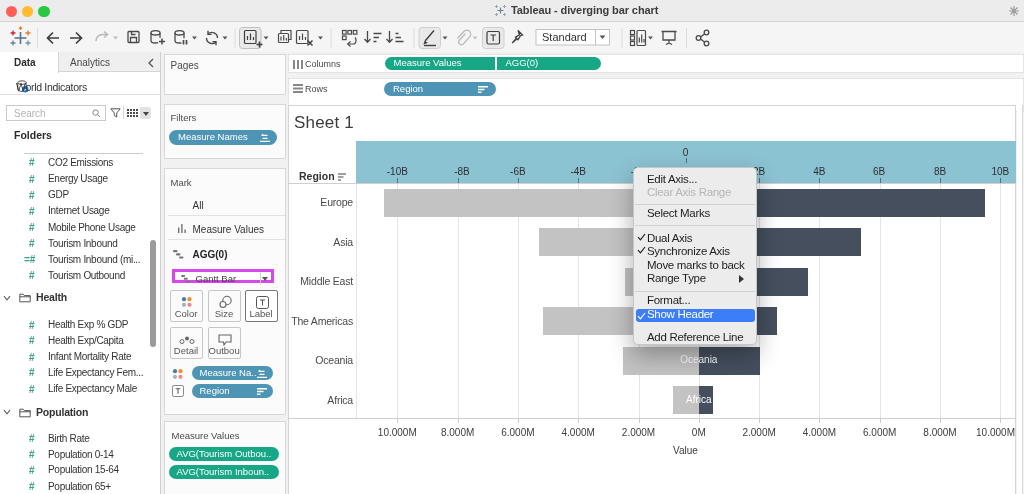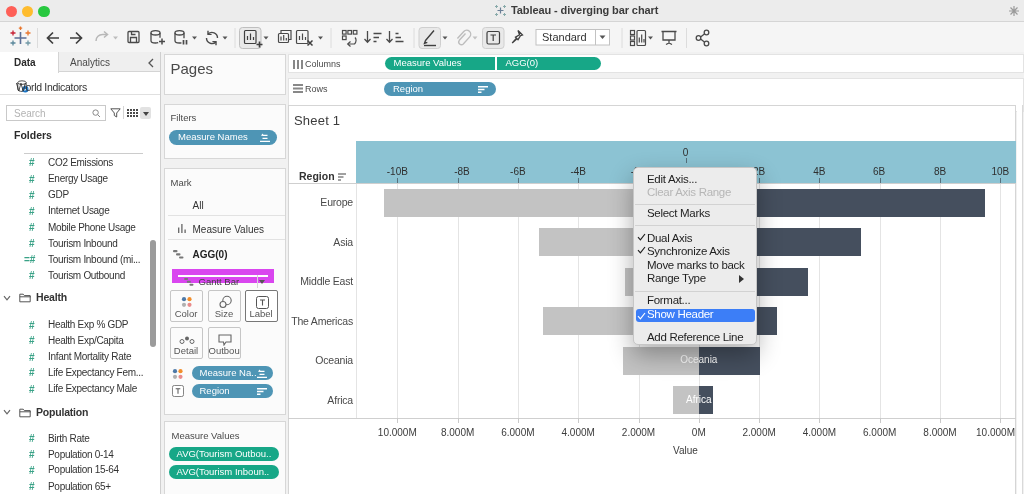--- a/index.html
+++ b/index.html
@@ -300,21 +300,21 @@
     <div class="fld" style="top:448.5px">Population 0-14</div>
     <div class="fico" style="top:464.7px">#</div>
     <div class="fld" style="top:464.2px">Population 15-64</div>
     <div class="fico" style="top:481px">#</div>
     <div class="fld" style="top:480.5px">Population 65+</div>
   </div>
 
 <div class="ab" style="left:150px;top:240px;width:6px;height:107px;background:#9b9b9b;border-radius:3px"></div>
 
 <div class="card" style="left:163.5px;top:54px;width:122px;height:40.5px">
-    <div class="ab" style="left:6px;top:5px;font-size:15px;color:#4a4a4a">Pages</div>
+    <div class="ab" style="left:6px;top:5px;font-size:10px;color:#4a4a4a">Pages</div>
   </div>
 
 <div class="card" style="left:163.5px;top:103.5px;width:122px;height:55px">
   <div class="ab" style="left:6px;top:7px;font-size:9.5px;color:#4a4a4a">Filters</div>
   <div class="pill" style="left:4px;top:25px;width:108px;height:15px;background:#4e95b5">
     <span style="position:absolute;left:9.5px;top:0.5px">Measure Names</span>
     <svg style="position:absolute;right:7px;top:3.5px" width="10" height="9" viewBox="0 0 10 9">
         <g stroke="#fff" stroke-width="1.3">
           <path d="M0 8.3h10M2.5 5.3h5M2.5 2.3h5M2.5 5.3v0"></path>
         </g>
@@ -336,21 +336,21 @@
   <div class="ab" style="left:3px;top:70px;right:0;height:1px;background:#e2e2e2"></div>
   <svg class="ab" style="left:8px;top:81px" width="11" height="9" viewBox="0 0 11 9">
       <g fill="#777">
         <rect x="0" y="0" width="4.5" height="2.2" rx="1"></rect>
         <rect x="3" y="3.2" width="4.5" height="2.2" rx="1"></rect>
         <rect x="6" y="6.4" width="4.5" height="2.2" rx="1"></rect>
       </g>
     </svg>
   <div class="ab" style="left:28px;top:80px;font-size:10px;font-weight:bold;color:#222">AGG(0)</div>
 
-  <div class="ab" style="left:7px;top:100px;width:102px;height:14.5px;background:#fff;border:6px solid #d946ef">
+  <div class="ab" style="left:7px;top:100px;width:102px;height:14.5px;background:#fff;border:3px solid #d946ef">
     <svg class="ab" style="left:6px;top:3.5px" width="10" height="8" viewBox="0 0 11 9">
         <g fill="#777">
           <rect x="0" y="0" width="4.5" height="2.2" rx="1"></rect>
           <rect x="3" y="3.2" width="4.5" height="2.2" rx="1"></rect>
           <rect x="6" y="6.4" width="4.5" height="2.2" rx="1"></rect>
         </g>
       </svg>
     <div class="ab" style="left:21px;top:1.5px;font-size:9.5px;color:#444">Gantt Bar</div>
     <div class="ab" style="right:10px;top:0;width:1px;height:13px;background:#d5d5d5"></div>
     <div class="ab" style="right:2.5px;top:5px;width:0;height:0;border:3px solid transparent;border-top:4px solid #555"></div>
@@ -463,21 +463,21 @@
 <div class="pill" style="left:384px;top:81.5px;width:111.5px;height:14px;background:#4e95b5">
   <span style="position:absolute;left:9px;top:0px">Region</span>
   <svg style="position:absolute;right:8px;top:4px" width="10" height="7" viewBox="0 0 10 7">
       <g stroke="#fff" stroke-width="1.4">
         <path d="M0 .7h10M0 3.5h6.5M0 6.3h3.5"></path>
       </g>
     </svg>
 </div>
 
 <div class="ab" style="left:287.5px;top:104.5px;width:728.5px;height:389.5px;background:#fff;border:1px solid #d5d5d5;border-bottom:none"></div>
-<div class="ab" style="left:294px;top:112.5px;font-size:13px;letter-spacing:0.2px;color:#3c3c3c">Sheet 1</div>
+<div class="ab" style="left:294px;top:112.5px;font-size:17px;letter-spacing:0.2px;color:#3c3c3c">Sheet 1</div>
 
 <div class="ab" style="left:356px;top:141px;width:659.5px;height:41.7px;background:#8cc3d3"></div>
 <div class="axlab" style="left:685.5px;top:146.5px;color:#2f2f2f">0</div>
 <div class="tick" style="left:685.5px;top:158px;height:5px"></div>
 <div id="axistop">
     <div class="axlab" style="left:397.29999999999995px;top:165.5px;color:#2f2f2f">-10B</div>
     <div class="tick" style="left:397.29999999999995px;top:178px;height:4.5px"></div>
     <div class="axlab" style="left:462px;top:165.5px;color:#2f2f2f">-8B</div>
     <div class="tick" style="left:457.59999999999997px;top:178px;height:4.5px"></div>
     <div class="axlab" style="left:517.9px;top:165.5px;color:#2f2f2f">-6B</div>

